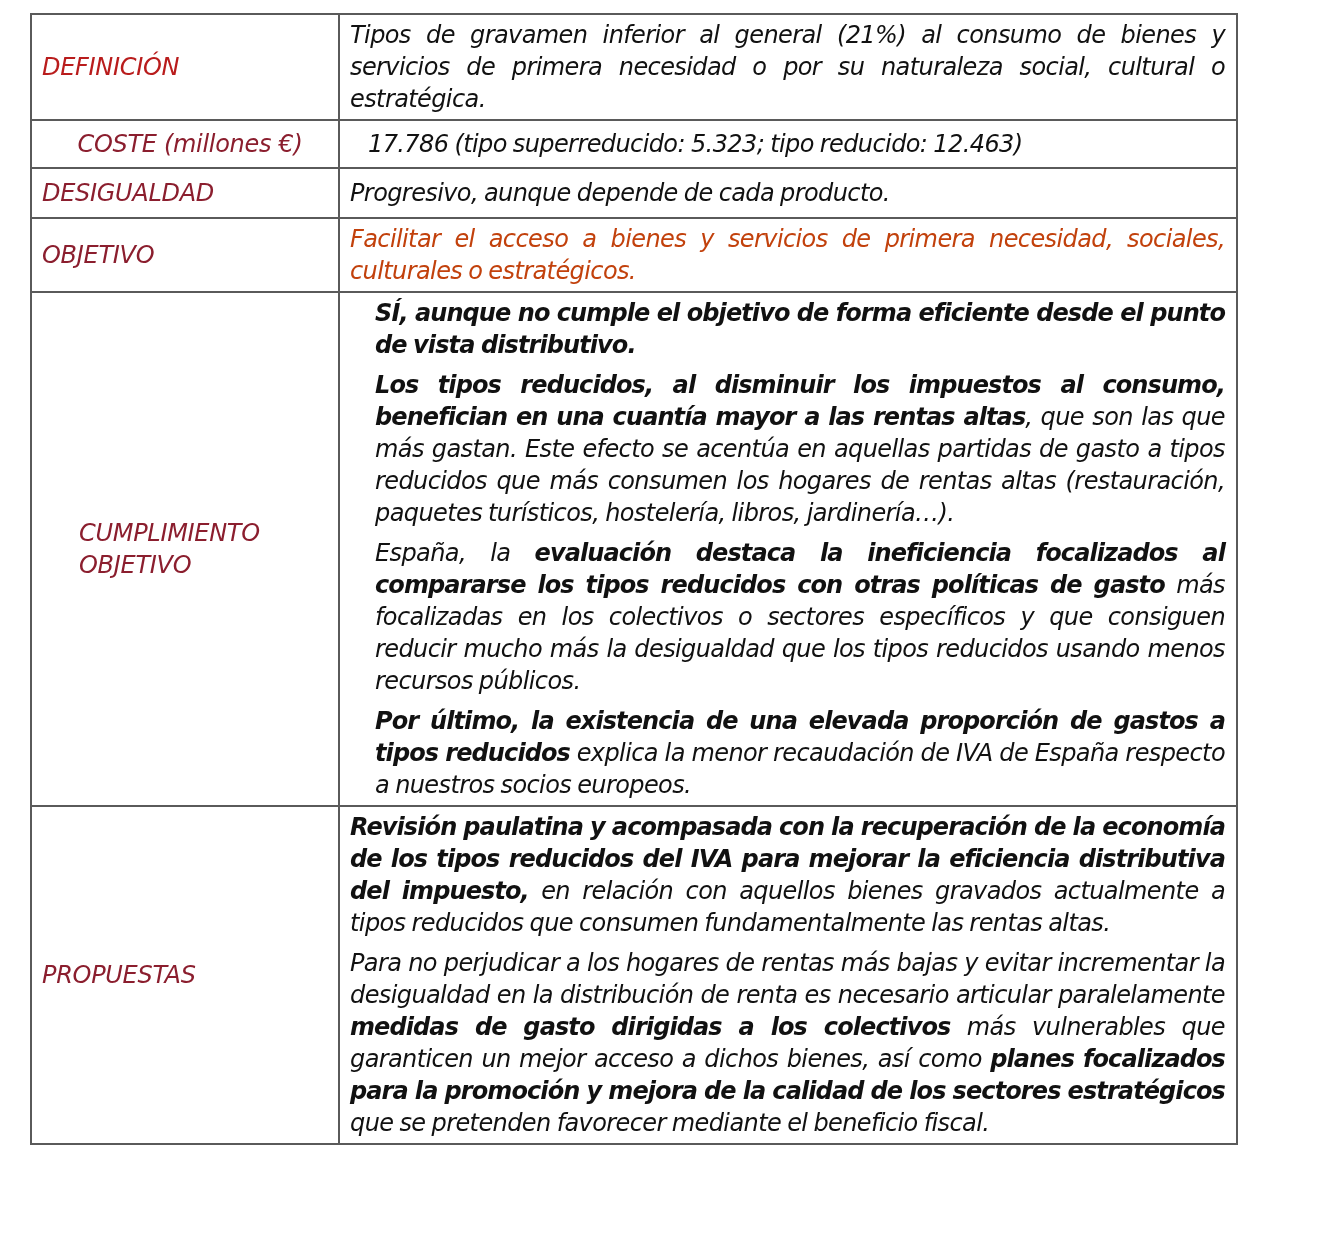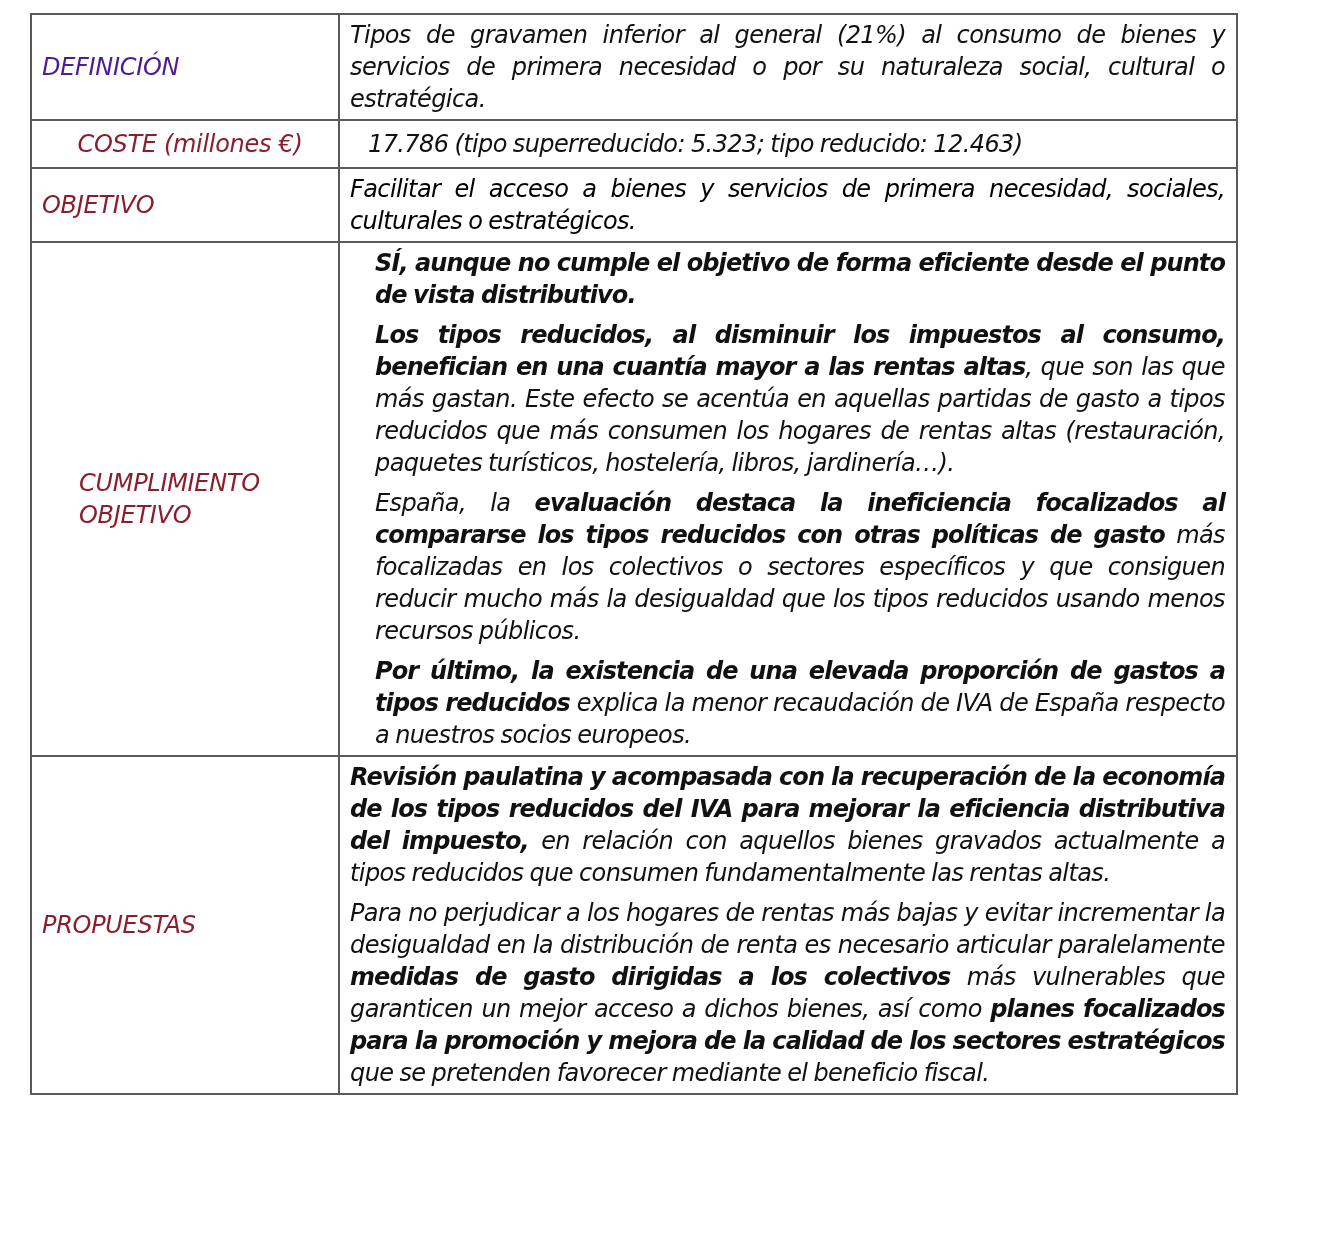--- a/index.html
+++ b/index.html
@@ -61,47 +61,57 @@
   .row-obj td { height: 64px; }
   .row-cump td.label-cell { vertical-align: middle; padding-left: 47px; }
   .row-prop td.label-cell { vertical-align: middle; }
 </style>
 </head>
 <body>
 
 <table class="doc-table">
   <tbody>
     <tr class="row-def">
-      <td class="label-cell" style="color: #4c1d95; border-color: rgb(90, 90, 90);">
+      <td class="label-cell" style="color: #b91c1c; border-color: rgb(90, 90, 90);">
         <span class="label-line">DEFINICIÓN</span>
       </td>
       <td class="content-cell" style="color: rgb(17, 17, 17); border-color: rgb(90, 90, 90);">
         <p>
           <span>Tipos de gravamen inferior al general (21%) al consumo de bienes y servicios de primera necesidad o por su naturaleza social, cultural o estratégica.</span>
         </p>
       </td>
     </tr>
 
     <tr class="row-coste">
       <td class="label-cell" style="color: rgb(139, 30, 46); border-color: rgb(90, 90, 90);">
         <span class="label-line">COSTE (millones €)</span>
       </td>
       <td class="content-cell" style="color: rgb(17, 17, 17); border-color: rgb(90, 90, 90); padding-left: 28px;">
         <p>
           <span>17.786 (tipo superreducido: 5.323; tipo reducido: 12.463)</span>
         </p>
       </td>
     </tr>
 
+    <tr class="row-desig">
+      <td class="label-cell" style="color: rgb(139, 30, 46); border-color: rgb(90, 90, 90);">
+        <span class="label-line">DESIGUALDAD</span>
+      </td>
+      <td class="content-cell" style="color: rgb(17, 17, 17); border-color: rgb(90, 90, 90);">
+        <p>
+          <span>Progresivo, aunque depende de cada producto.</span>
+        </p>
+      </td>
+    </tr>
 
     <tr class="row-obj">
       <td class="label-cell" style="color: rgb(139, 30, 46); border-color: rgb(90, 90, 90);">
         <span class="label-line">OBJETIVO</span>
       </td>
-      <td class="content-cell" style="color: #000000; border-color: rgb(90, 90, 90); margin-left: 32px;">
+      <td class="content-cell" style="color: #c2410c; border-color: rgb(90, 90, 90); margin-left: 32px;">
         <p>
           <span>Facilitar el acceso a bienes y servicios de primera necesidad, sociales, culturales o estratégicos.</span>
         </p>
       </td>
     </tr>
 
     <tr class="row-cump">
       <td class="label-cell" style="color: rgb(139, 30, 46); border-color: rgb(90, 90, 90);">
         <span class="label-line">CUMPLIMIENTO</span>
         <span class="label-line">OBJETIVO</span>

